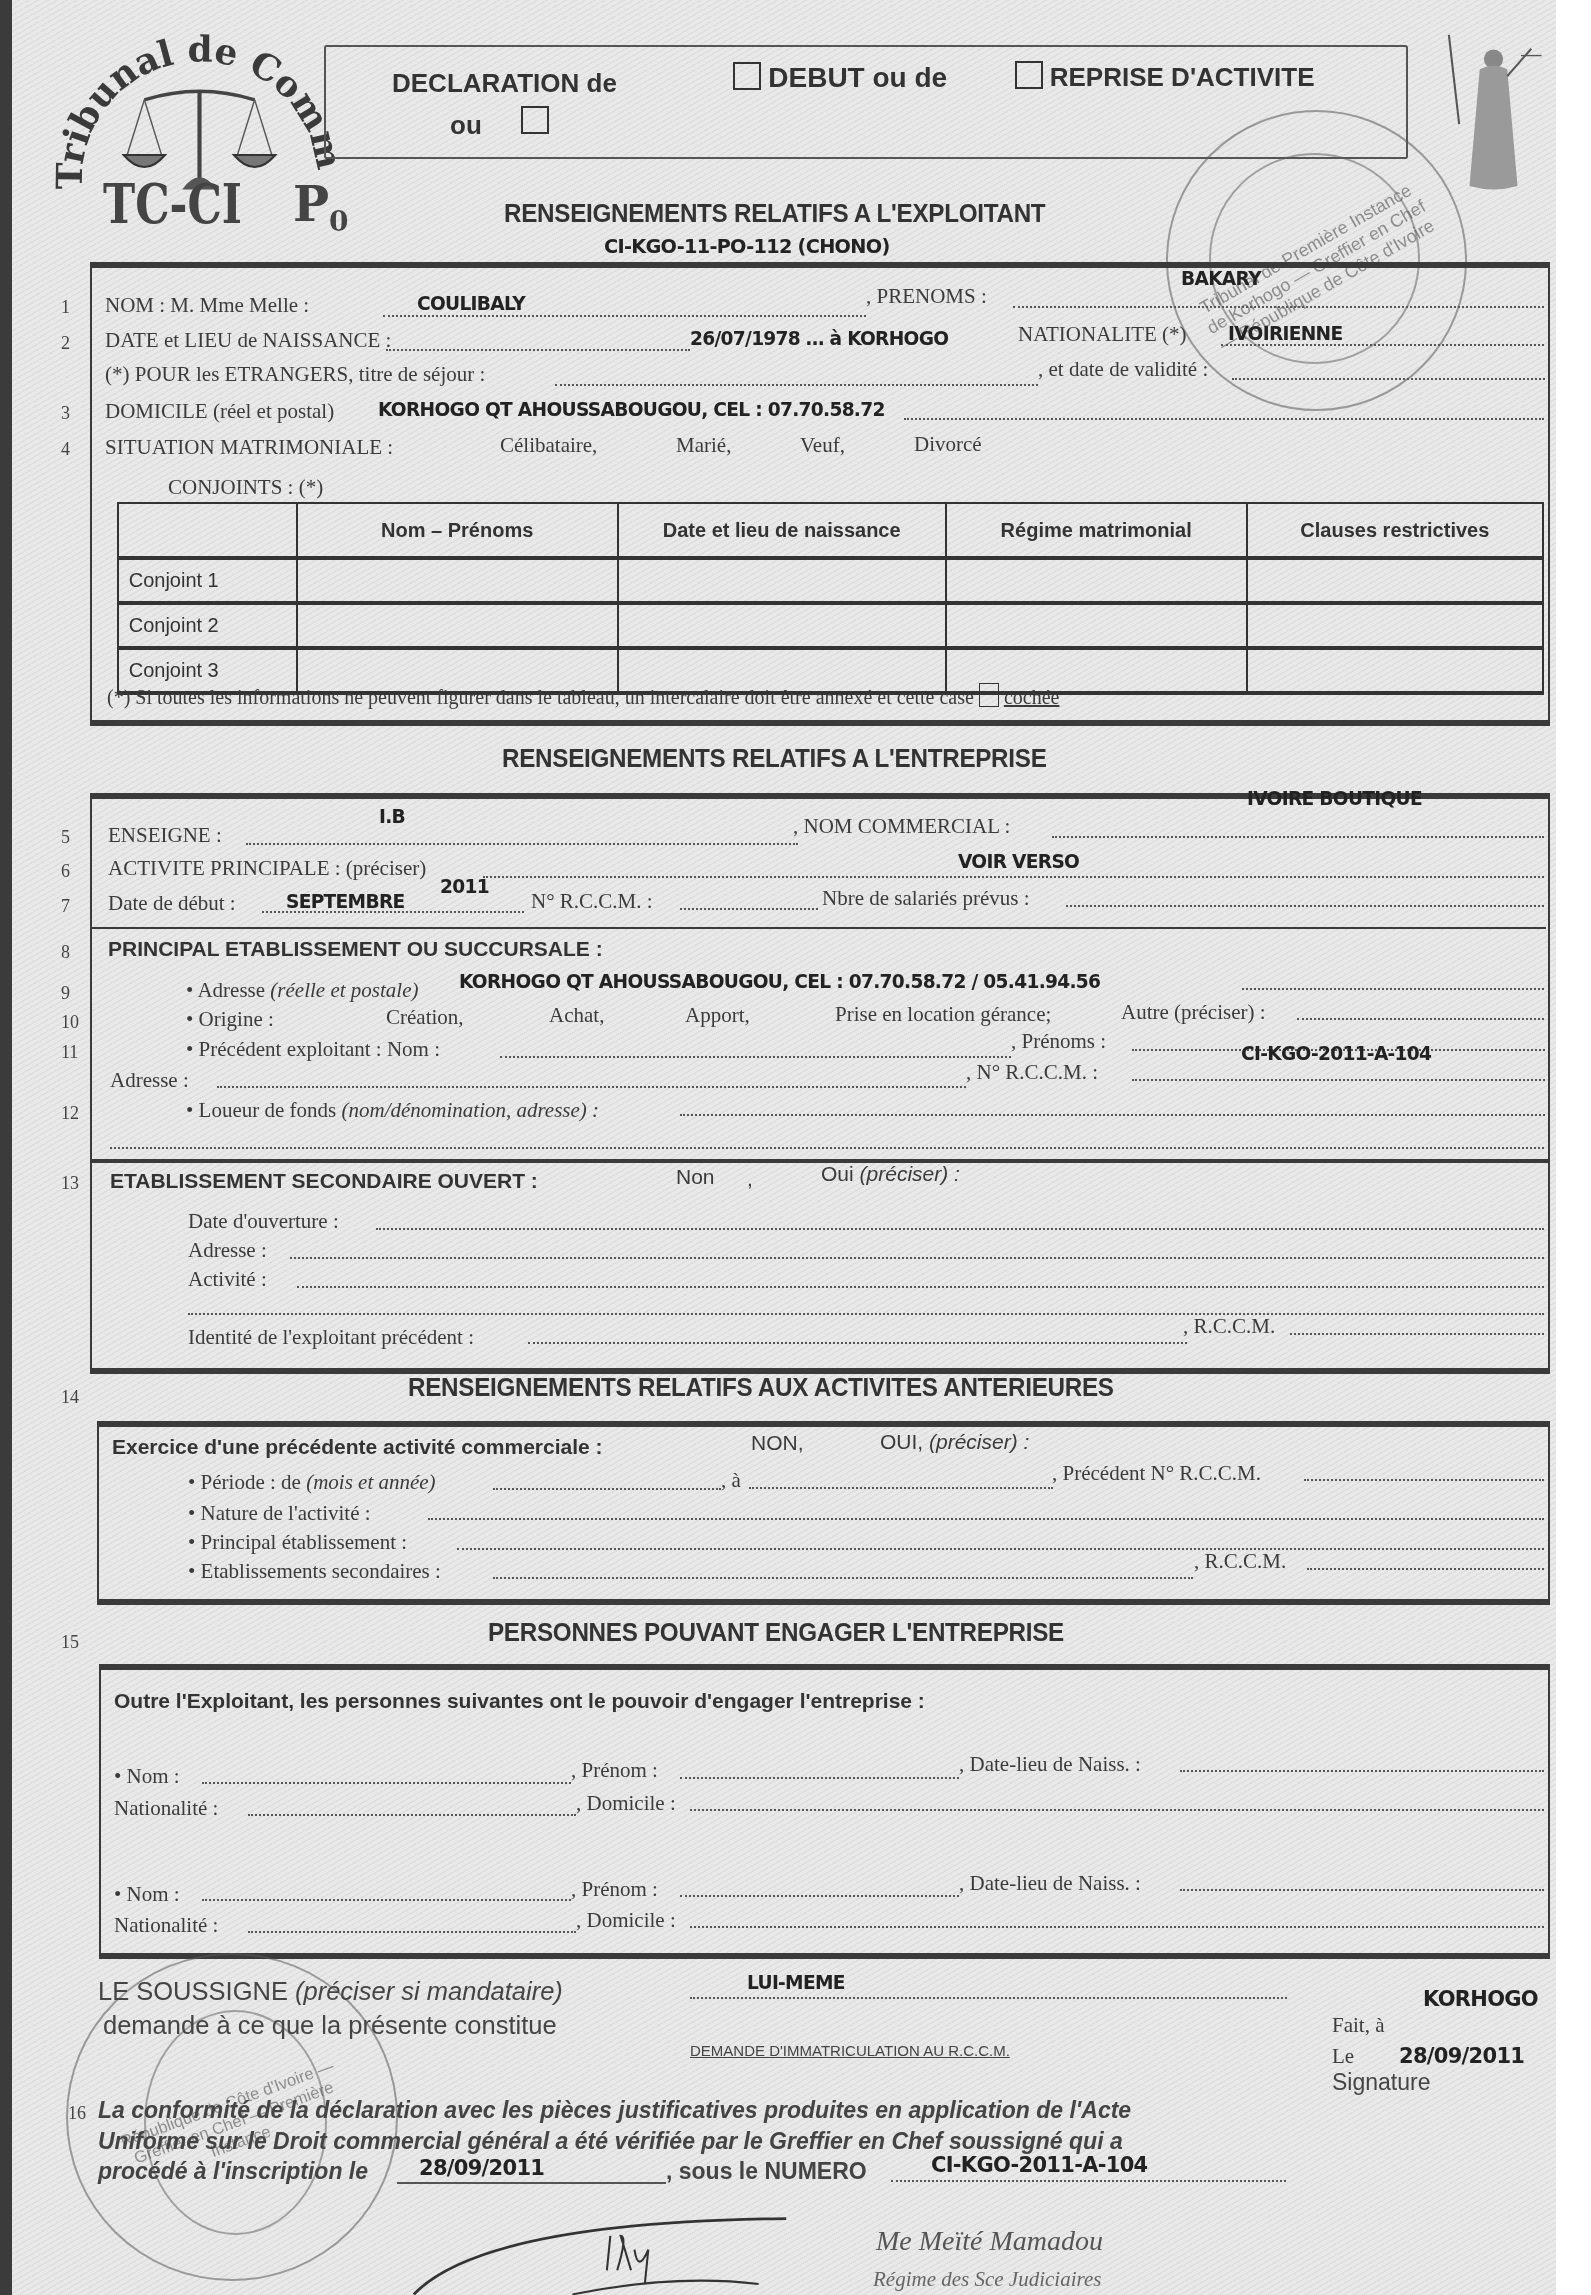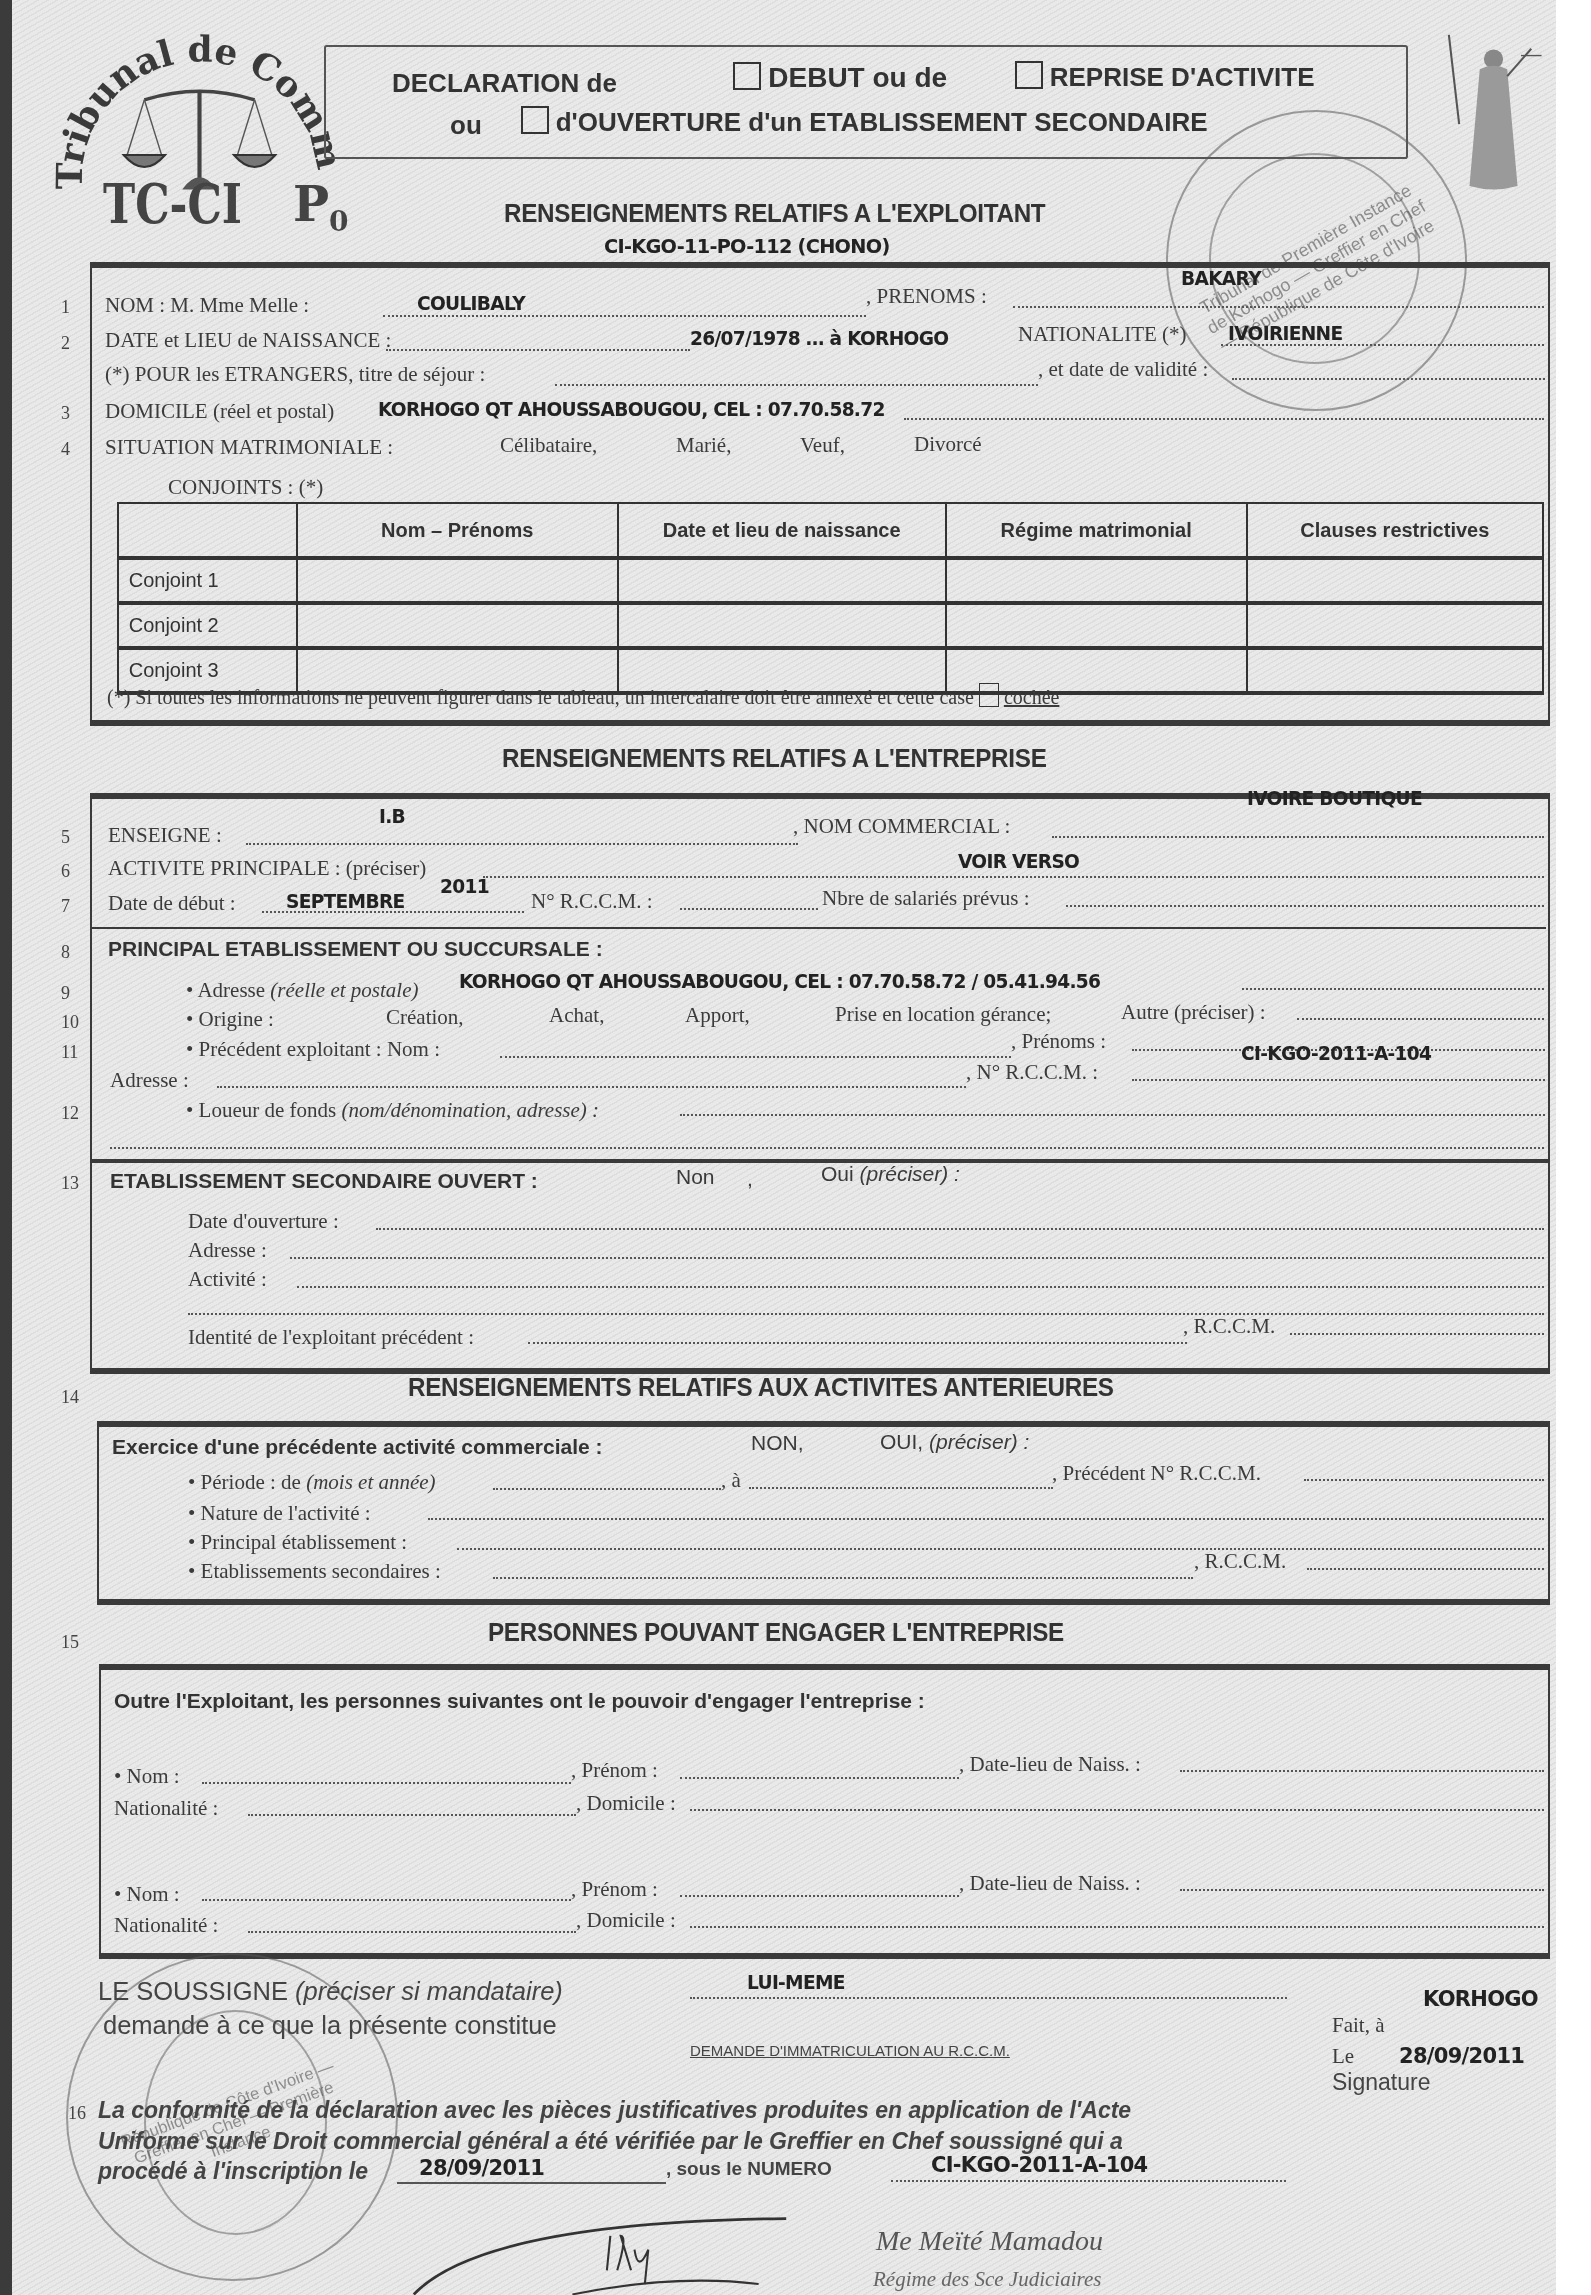--- a/index.html
+++ b/index.html
@@ -70,21 +70,20 @@
       <span class="chk"></span>
       <span>DEBUT ou de</span>
     </div>
     <div class="abs bold-sans" style="left:689px;top:14px;font-size:26px;">
       <span class="chk"></span>
       <span>REPRISE D'ACTIVITE</span>
     </div>
     <div class="abs bold-sans" style="left:124px;top:63px;font-size:26px;">ou</div>
     <div class="abs bold-sans" style="left:195px;top:59px;font-size:26px;">
       <span class="chk"></span>
-      <span>d'OUVERTURE d'un ETABLISSEMENT SECONDAIRE</span>
     </div>
   </div>
 
   <svg class="abs" style="left:1442px;top:21px;" width="103" height="179" viewBox="0 0 150 260">
     <line x1="10" y1="20" x2="25" y2="150" stroke="#555" stroke-width="3"></line>
     <circle cx="75" cy="55" r="14" fill="#888"></circle>
     <path d="M55,70 Q75,60 95,70 L110,240 Q75,250 40,240 Z" fill="#9a9a9a"></path>
     <line x1="95" y1="80" x2="130" y2="40" stroke="#555" stroke-width="3"></line>
     <path d="M115,50 L145,50" stroke="#555" stroke-width="2"></path>
   </svg>
@@ -338,21 +337,21 @@
   <div class="abs filled" style="left:1399px;top:2044px;font-size:21px;">28/09/2011</div>
   <div class="abs sans" style="left:1332px;top:2069px;font-size:23px;color:#444;">Signature</div>
 
   <span class="num" style="left:68px;top:2103px;">16</span>
   <div class="abs sans italic" style="left:98px;top:2097px;font-size:23px;font-weight:bold;color:#444;">La conformité de la déclaration avec les pièces justificatives produites en application de l'Acte</div>
   <div class="abs sans italic" style="left:98px;top:2128px;font-size:23px;font-weight:bold;color:#444;">Uniforme sur le Droit commercial général a été vérifiée par le Greffier en Chef soussigné qui a</div>
   <div class="abs sans italic" style="left:98px;top:2158px;font-size:23px;font-weight:bold;color:#444;">procédé à l'inscription le</div>
   <div class="abs" style="left:397px;top:2156px;width:269px;border-bottom:2.1px solid #555;height:26px;">
     <span class="filled" style="margin-left:22px;font-size:21px;">28/09/2011</span>
   </div>
-  <div class="abs sans" style="left:666px;top:2158px;font-size:19px;font-weight:bold;color:#444;">, sous le NUMERO</div>
+  <div class="abs sans" style="left:666px;top:2158px;font-size:23px;font-weight:bold;color:#444;">, sous le NUMERO</div>
   <div class="dots" style="left:891px;top:2180px;width:395px;"></div>
   <div class="abs filled" style="left:931px;top:2153px;font-size:21px;">CI-KGO-2011-A-104</div>
 
   <svg class="abs" style="left:400px;top:2208px;" width="400" height="88" viewBox="0 0 580 127">
     <path d="M20,125 Q120,20 560,15" stroke="#333" stroke-width="4" fill="none"></path>
     <path d="M300,90 L305,40 M315,90 Q330,40 320,40 L335,90 M340,60 Q345,95 360,60 L355,110" stroke="#333" stroke-width="3" fill="none"></path>
     <path d="M250,125 Q400,95 520,110" stroke="#333" stroke-width="3" fill="none"></path>
   </svg>
   <div class="abs serif italic" style="left:876px;top:2225px;font-size:28px;color:#555;">Me Meïté Mamadou</div>
   <div class="abs serif italic" style="left:873px;top:2267px;font-size:21px;color:#666;">Régime des Sce Judiciaires</div>

